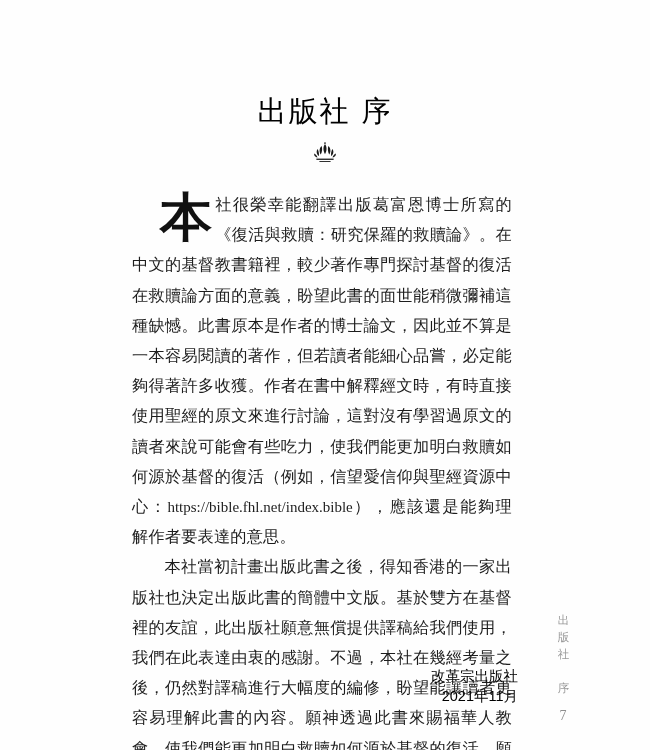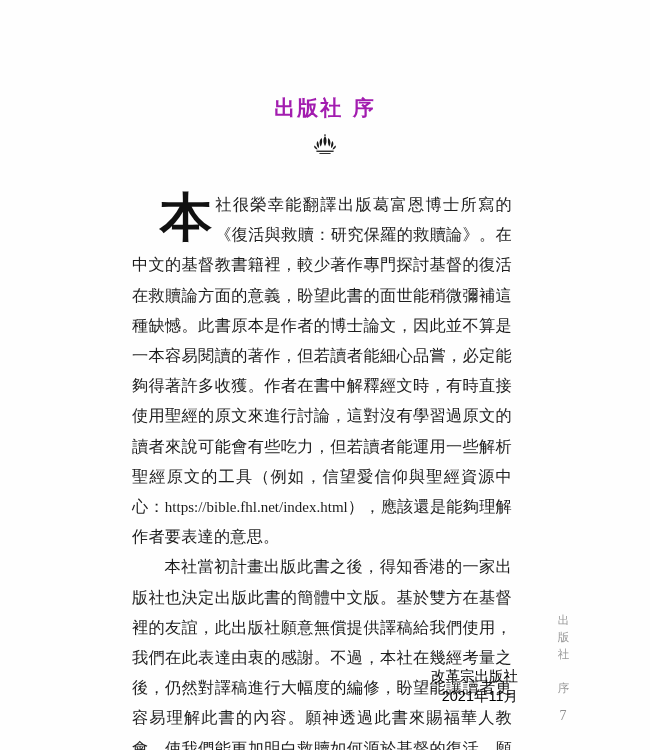--- a/index.html
+++ b/index.html
@@ -20,24 +20,24 @@
   
   #title-block {
     position: absolute;
     left: 0;
     top: 96px;
     width: 650px;
     text-align: center;
   }
   #page-title {
     font-family: "DejaVu Serif", "Liberation Serif", serif;
-    font-size: 21px;
-    font-weight: 700;
+    font-size: 29px;
+    font-weight: 400;
     letter-spacing: 2px;
-    color: #a21caf;
+    color: #000000;
     line-height: 1.1;
     white-space: pre;
   }
   #ornament {
     margin-top: 11px;
     height: 26px;
     line-height: 26px;
     color: #1a1a1a;
   }
   #ornament svg { display: inline-block; vertical-align: middle; }
@@ -139,21 +139,21 @@
           <path d="M27.8 12.4 C27.3 12.6 26.7 13.0 26.1 13.7 C25.4 14.5 24.8 15.6 24.5 16.5 C25.2 16.5 26.0 16.2 26.7 15.6 C27.6 14.8 28.0 13.6 27.8 12.4 Z"></path>
           <path d="M8.4 17.6 L25.6 17.6 L25.6 18.9 L8.4 18.9 Z"></path>
           <path d="M11.4 20.0 L22.6 20.0 L22.6 20.9 L11.4 20.9 Z"></path>
         </g>
       </svg>
     </div>
   </div>
 
   <div id="body-column">
 
-    <p class="para"><span class="dropcap">本</span><span>社很榮幸能翻譯出版葛富恩博士所寫的《復活與救贖：研究保羅的救贖論》。在中文的基督教書籍裡，較少著作專門探討基督的復活在救贖論方面的意義，盼望此書的面世能稍微彌補這種缺憾。此書原本是作者的博士論文，因此並不算是一本容易閱讀的著作，但若讀者能細心品嘗，必定能夠得著許多收獲。作者在書中解釋經文時，有時直接使用聖經的原文來進行討論，這對沒有學習過原文的讀者來說可能會有些吃力，但若讀者能運用一些解析聖經原文的工具（例如，信望愛信仰與聖經資源中心：</span><span class="url">https://bible.fhl.net/index.html</span><span>），應該還是能夠理解作者要表達的意思。</span></p>
+    <p class="para"><span class="dropcap">本</span><span>社很榮幸能翻譯出版葛富恩博士所寫的《復活與救贖：研究保羅的救贖論》。在中文的基督教書籍裡，較少著作專門探討基督的復活在救贖論方面的意義，盼望此書的面世能稍微彌補這種缺憾。此書原本是作者的博士論文，因此並不算是一本容易閱讀的著作，但若讀者能細心品嘗，必定能夠得著許多收獲。作者在書中解釋經文時，有時直接使用聖經的原文來進行討論，這對沒有學習過原文的讀者來說可能會有些吃力，使我們能更加明白救贖如何源於基督的復活（例如，信望愛信仰與聖經資源中心：</span><span class="url">https://bible.fhl.net/index.bible</span><span>），應該還是能夠理解作者要表達的意思。</span></p>
 
     <p class="para indent">本社當初計畫出版此書之後，得知香港的一家出版社也決定出版此書的簡體中文版。基於雙方在基督裡的友誼，此出版社願意無償提供譯稿給我們使用，我們在此表達由衷的感謝。不過，本社在幾經考量之後，仍然對譯稿進行大幅度的編修，盼望能讓讀者更容易理解此書的內容。願神透過此書來賜福華人教會，使我們能更加明白救贖如何源於基督的復活。願榮耀歸於那從死裡復活的主！</p>
 
   </div>
 
   <div id="signature">
     <div>改革宗出版社</div>
     <div id="signature-date">2021年11月</div>
   </div>
 

